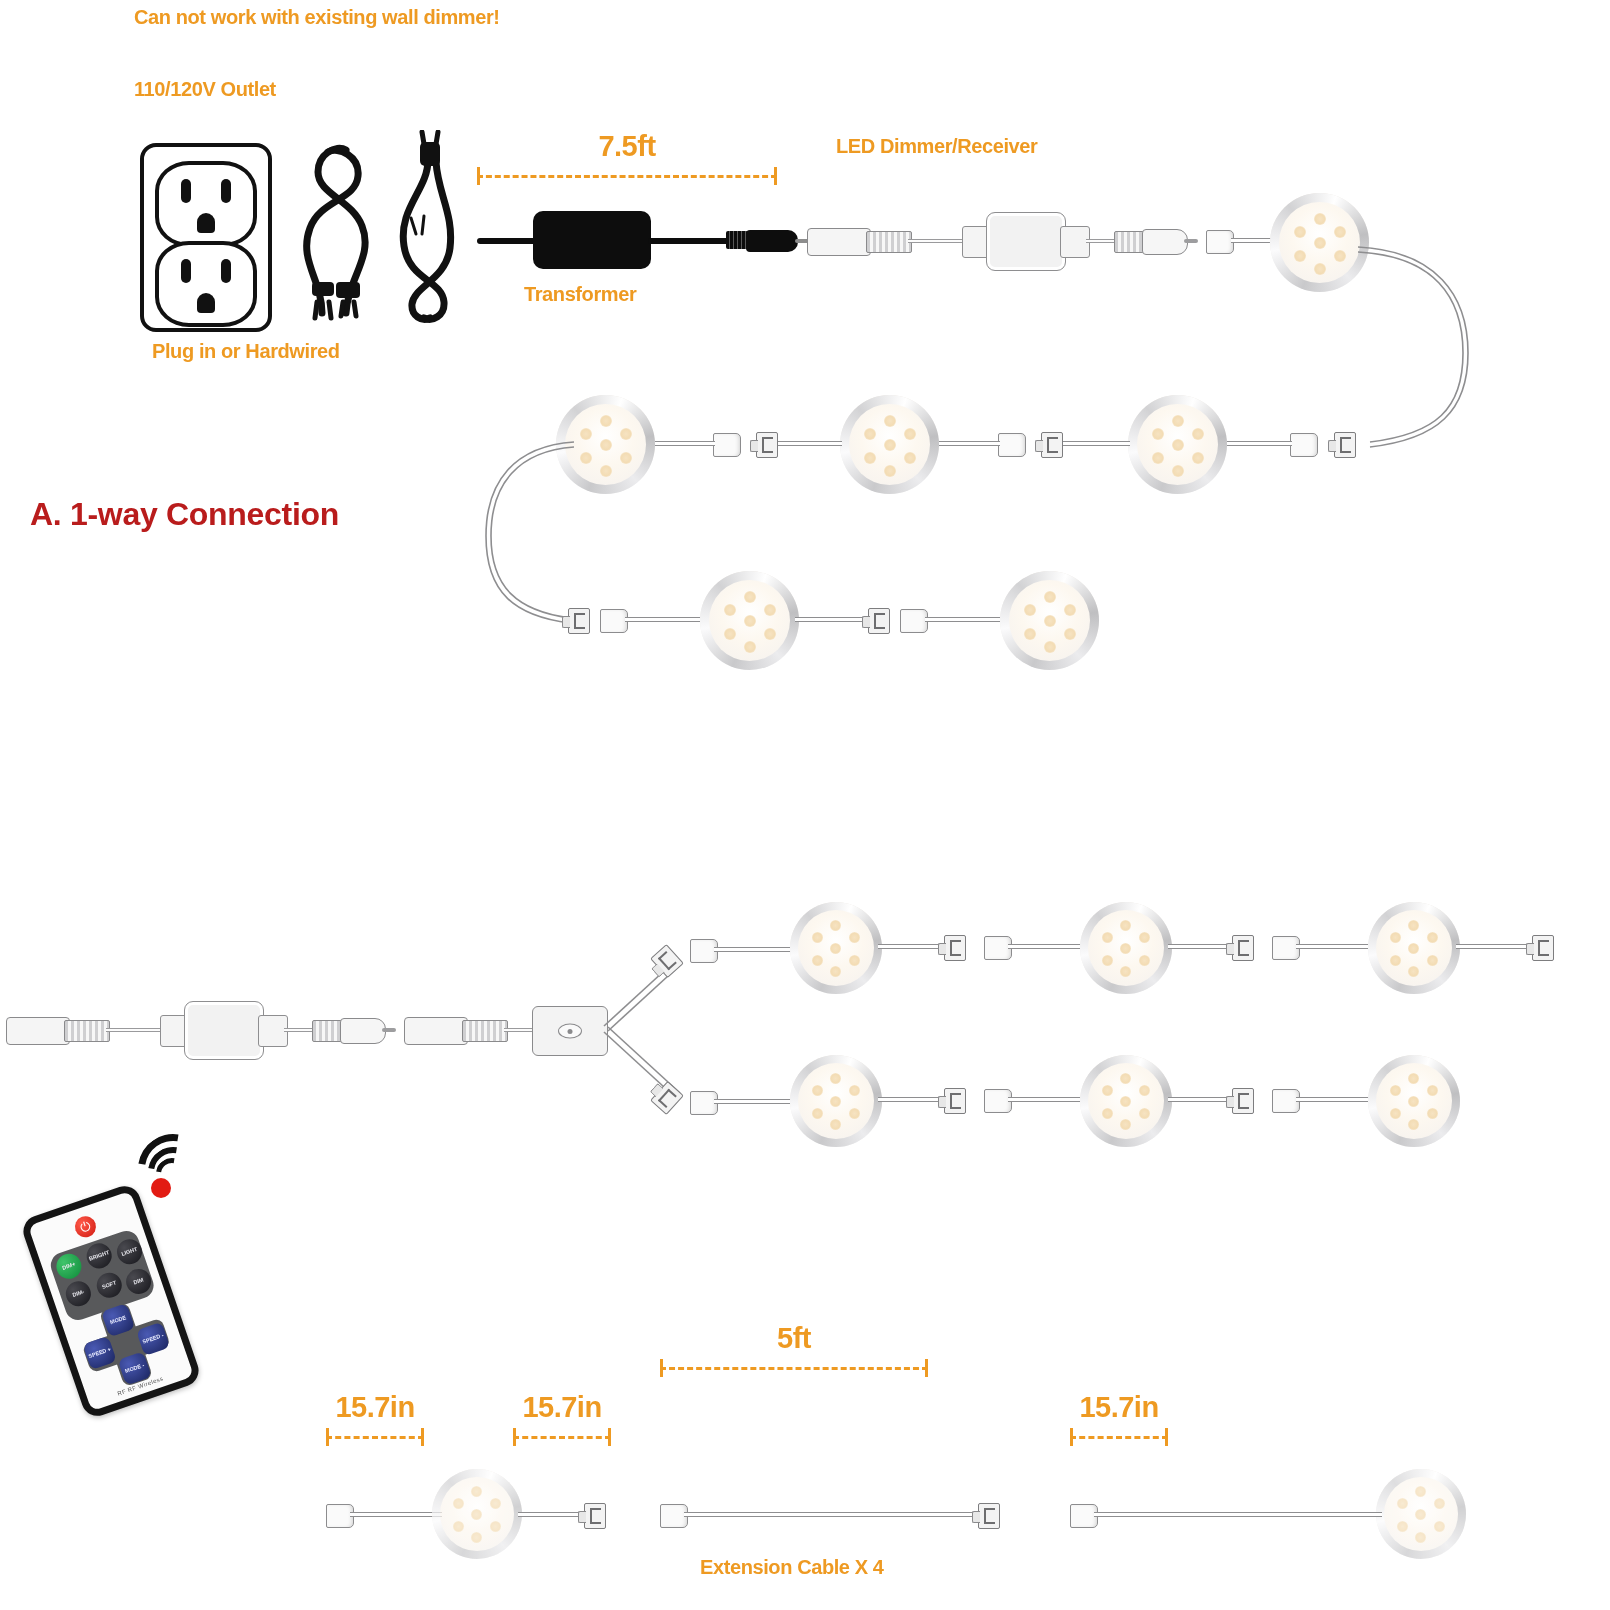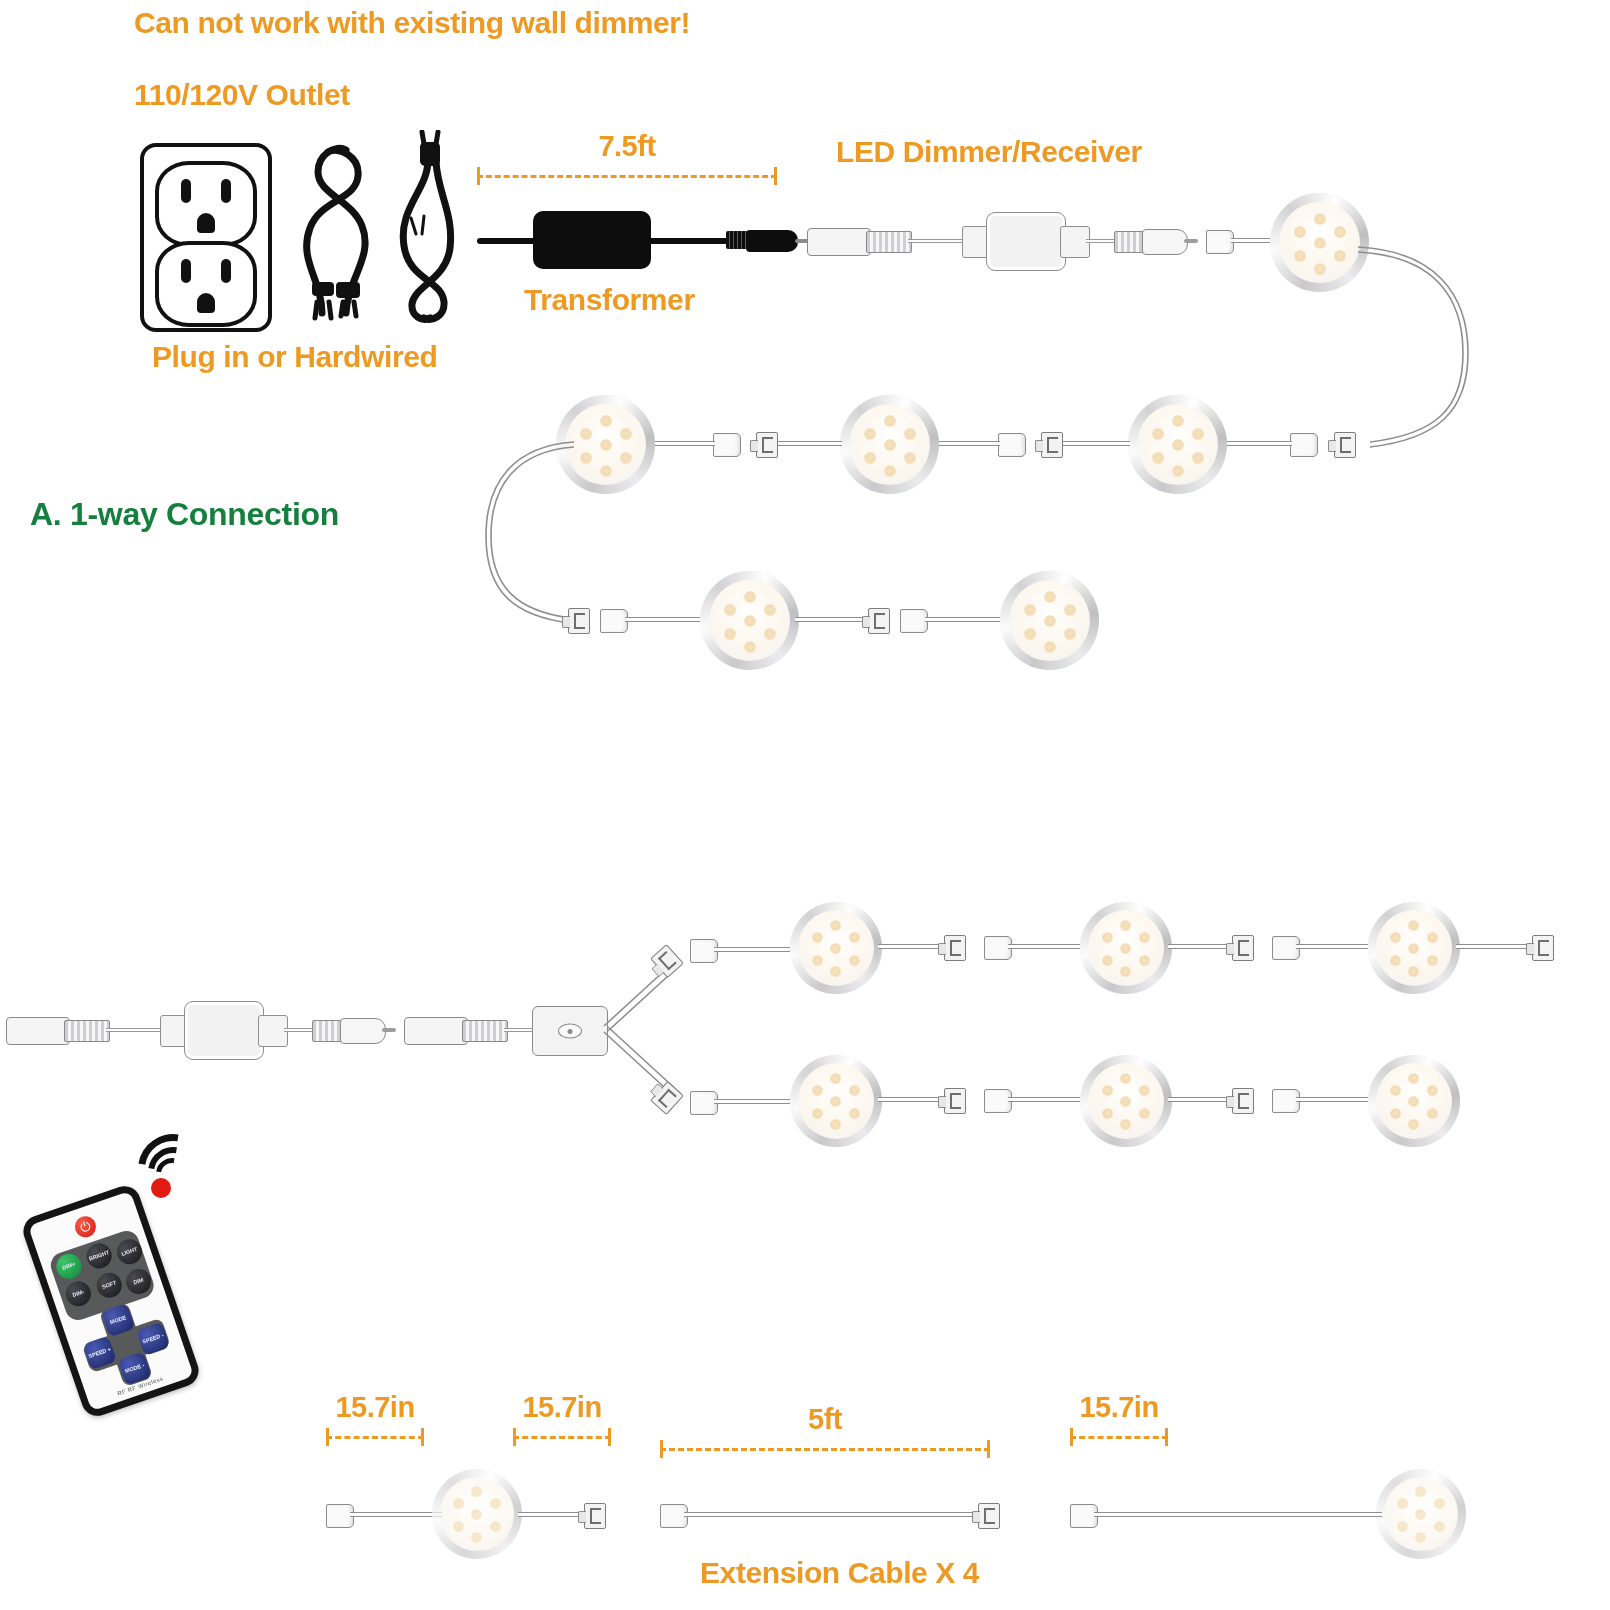--- a/index.html
+++ b/index.html
@@ -4,23 +4,23 @@
 <style>
   html,body{margin:0;padding:0;background:#ffffff;}
   body{width:1610px;height:1610px;position:relative;overflow:hidden;
        font-family:"Liberation Sans",sans-serif;}
   .stage{position:absolute;left:0;top:0;width:1610px;height:1610px;}
   .abs{position:absolute;}
 
   
   .t-orange{color:#ee9a22;font-weight:bold;font-family:"Liberation Sans",sans-serif;
             white-space:nowrap;letter-spacing:-0.4px;}
-  .t-blue{color:#15803d;font-weight:bold;font-family:"Liberation Sans",sans-serif;
+  .t-blue{color:#b91c1c;font-weight:bold;font-family:"Liberation Sans",sans-serif;
           white-space:nowrap;letter-spacing:-0.3px;}
-  .f30{font-size:30px;}
+  .f30{font-size:20px;}
   .f32{font-size:32px;}
 
   
   .dim{position:absolute;height:20px;}
   .dim .bar{position:absolute;left:0;right:0;top:9px;height:0;
             border-top:3px dashed #ee9a22;}
   .dim .cap{position:absolute;top:1px;width:3px;height:18px;background:#ee9a22;}
   .dim .cap.l{left:0;} .dim .cap.r{right:0;}
   .dim .lab{position:absolute;left:0;right:0;top:-36px;text-align:center;
             color:#ee9a22;font-weight:bold;font-size:29px;
@@ -512,21 +512,21 @@
     <div class="bar"></div>
       <div class="cap l"></div>
       <div class="cap r"></div>
   </div>
   <div class="dim" style="left:513px;top:1427px;width:98px;">
     <div class="lab">15.7in</div>
     <div class="bar"></div>
       <div class="cap l"></div>
       <div class="cap r"></div>
   </div>
-  <div class="dim" style="left:660px;top:1439px;width:330px;">
+  <div class="dim" style="left:660px;top:1358px;width:268px;">
     <div class="lab">5ft</div>
     <div class="bar"></div>
       <div class="cap l"></div>
       <div class="cap r"></div>
   </div>
   <div class="dim" style="left:1070px;top:1427px;width:98px;">
     <div class="lab">15.7in</div>
     <div class="bar"></div>
       <div class="cap l"></div>
       <div class="cap r"></div>

